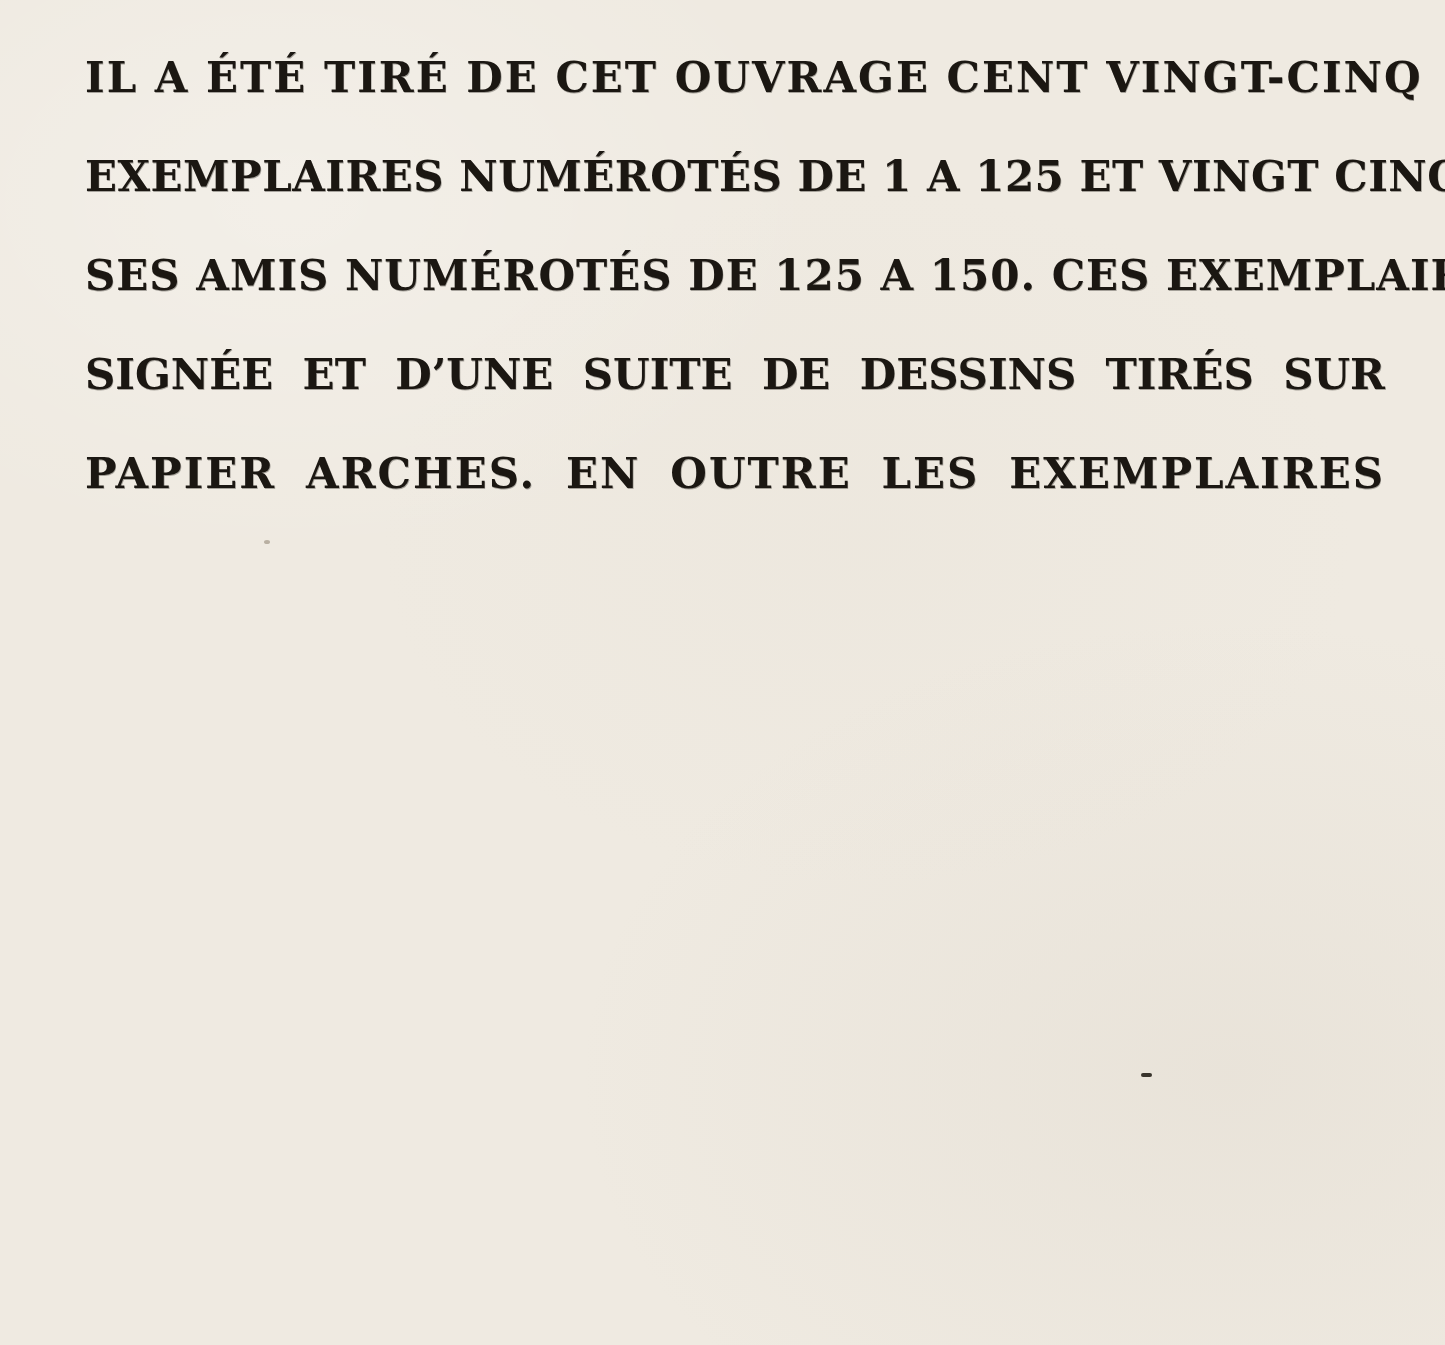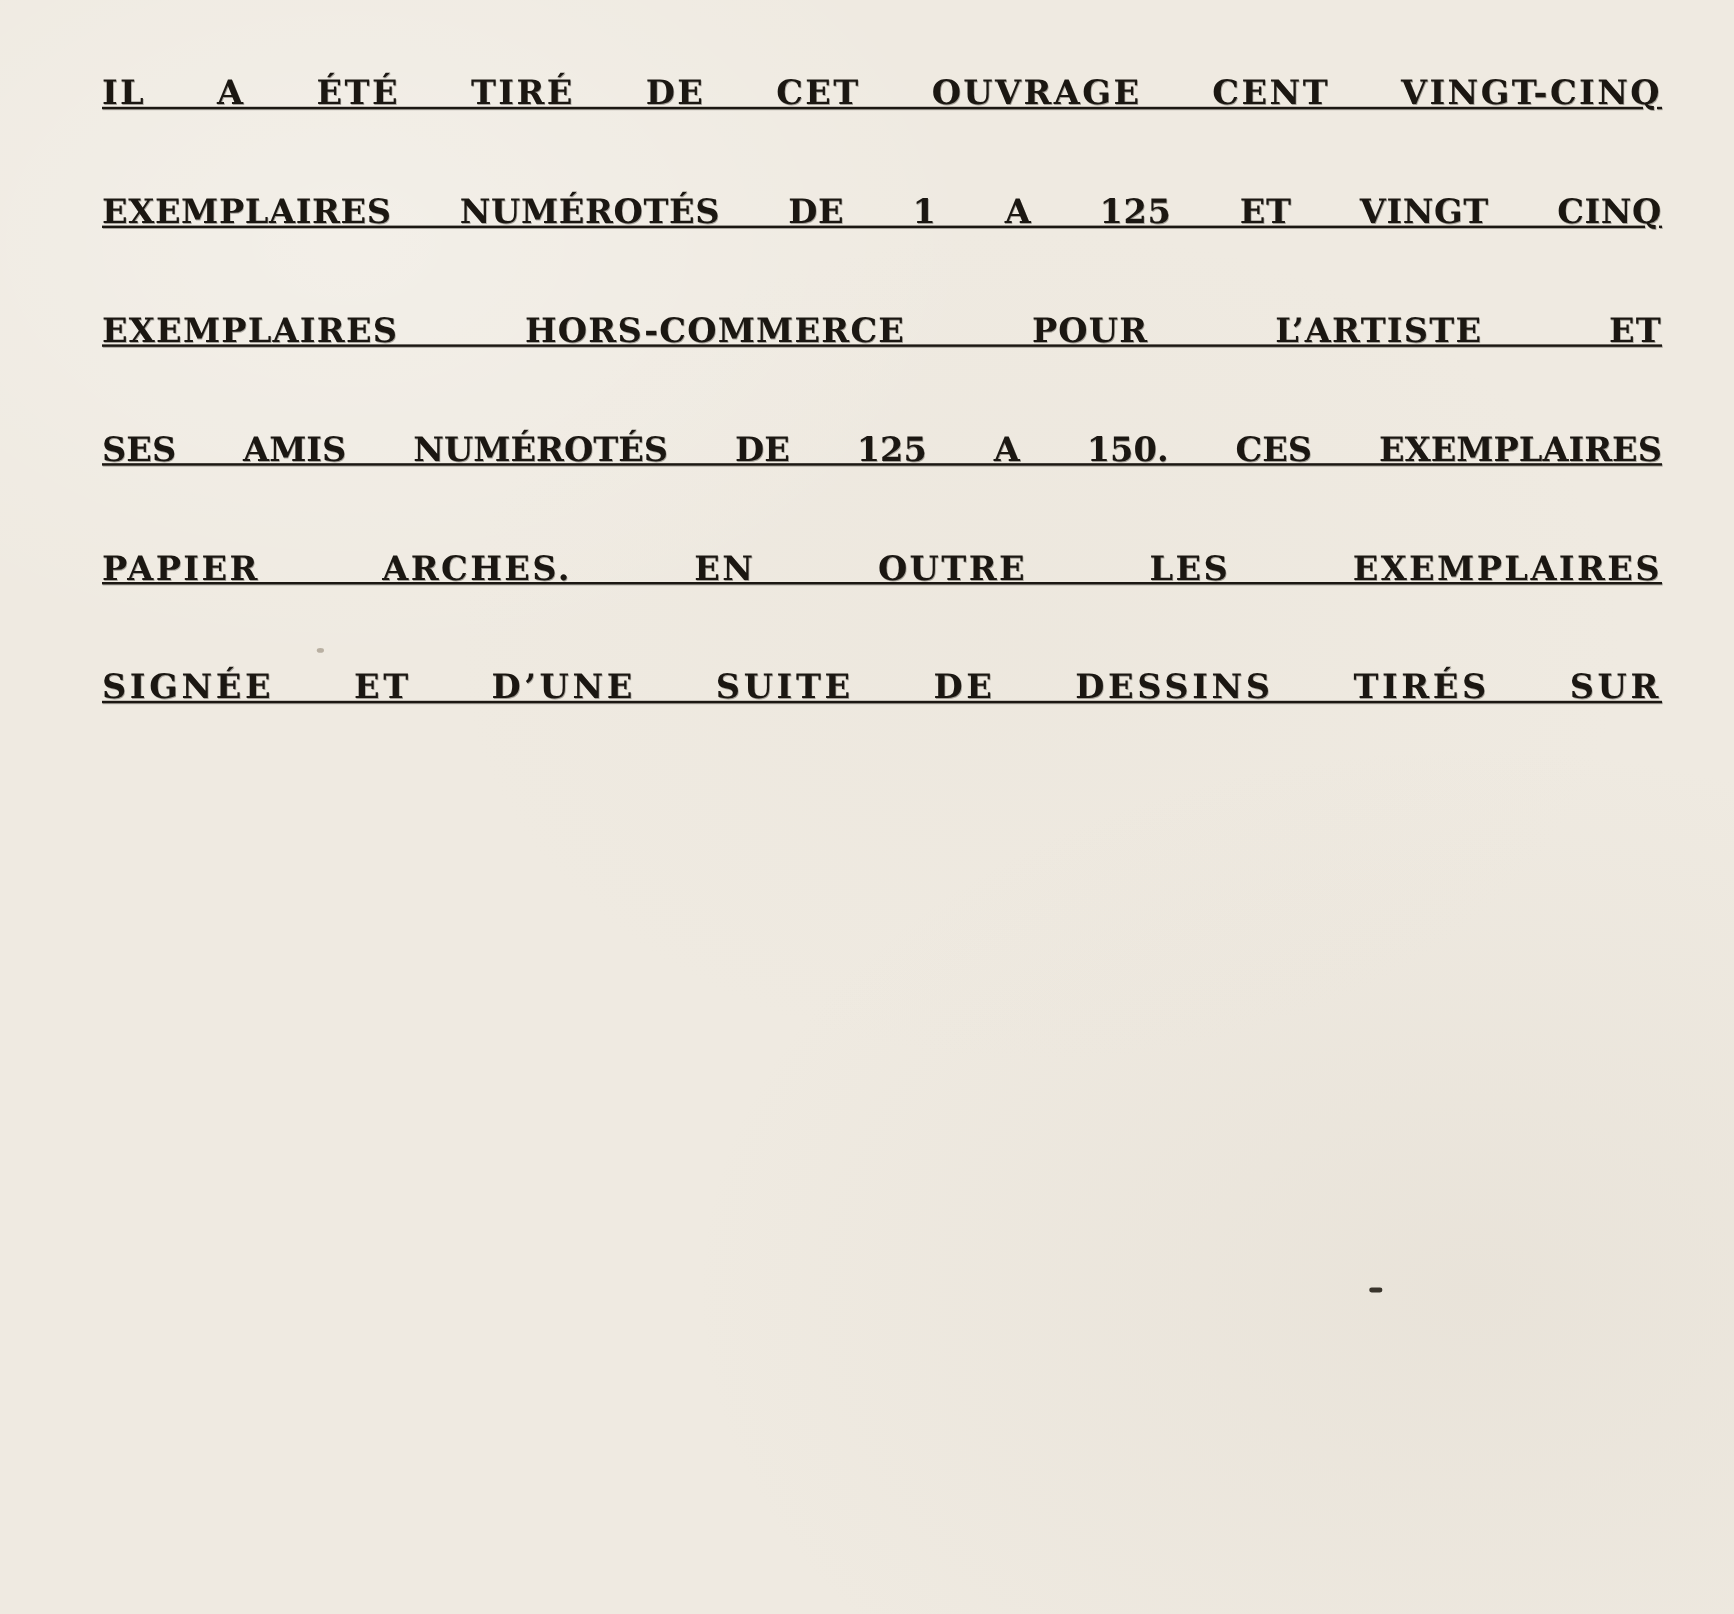--- a/index.html
+++ b/index.html
@@ -29,25 +29,24 @@
     left: 85px;
     width: 1300px;
   }
   .line {
     height: 99px;
     line-height: 99px;
     white-space: nowrap;
     text-align: justify;
     text-align-last: justify;
     -moz-text-align-last: justify;
-    font-size: 28px;
+    font-size: 42px;
     font-weight: bold;
     color: #1b1712;
     text-shadow: 0.6px 0.8px 0 rgba(27,23,18,0.35);
-    text-decoration: underline;
   }
   
   .line:nth-child(1) { letter-spacing: 2px; }
   .line:nth-child(2) { letter-spacing: 0.5px; }
   .line:nth-child(3) { letter-spacing: 1px; }
   .line:nth-child(4) { letter-spacing: 0px; }
   .line:nth-child(5) { letter-spacing: 2px; }
   .line:nth-child(6) { letter-spacing: 3px; }
   .line:nth-child(7) { letter-spacing: 3px; }
   .line:nth-child(8) { letter-spacing: 7px; }
@@ -73,21 +72,20 @@
     background: #39342c;
   }
 </style>
 </head>
 <body>
 
 <div class="sheet">
   <div class="text-block">
     <div class="line">IL A ÉTÉ TIRÉ DE CET OUVRAGE CENT VINGT-CINQ</div>
     <div class="line">EXEMPLAIRES NUMÉROTÉS DE 1 A 125 ET VINGT CINQ</div>
-    <div class="line">EXEMPLAIRES HORS-COMMERCE POUR L’ARTISTE ET</div>
     <div class="line">SES AMIS NUMÉROTÉS DE 125 A 150. CES EXEMPLAIRES</div>
+    <div class="line">SIGNÉE ET D’UNE SUITE DE DESSINS TIRÉS SUR</div>
     <div class="line">PAPIER ARCHES. EN OUTRE LES EXEMPLAIRES</div>
-    <div class="line">SIGNÉE ET D’UNE SUITE DE DESSINS TIRÉS SUR</div>
   </div>
 
   <div class="speck speck-faint"></div>
   <div class="speck speck-dash"></div>
 </div>
 
 </body></html>

